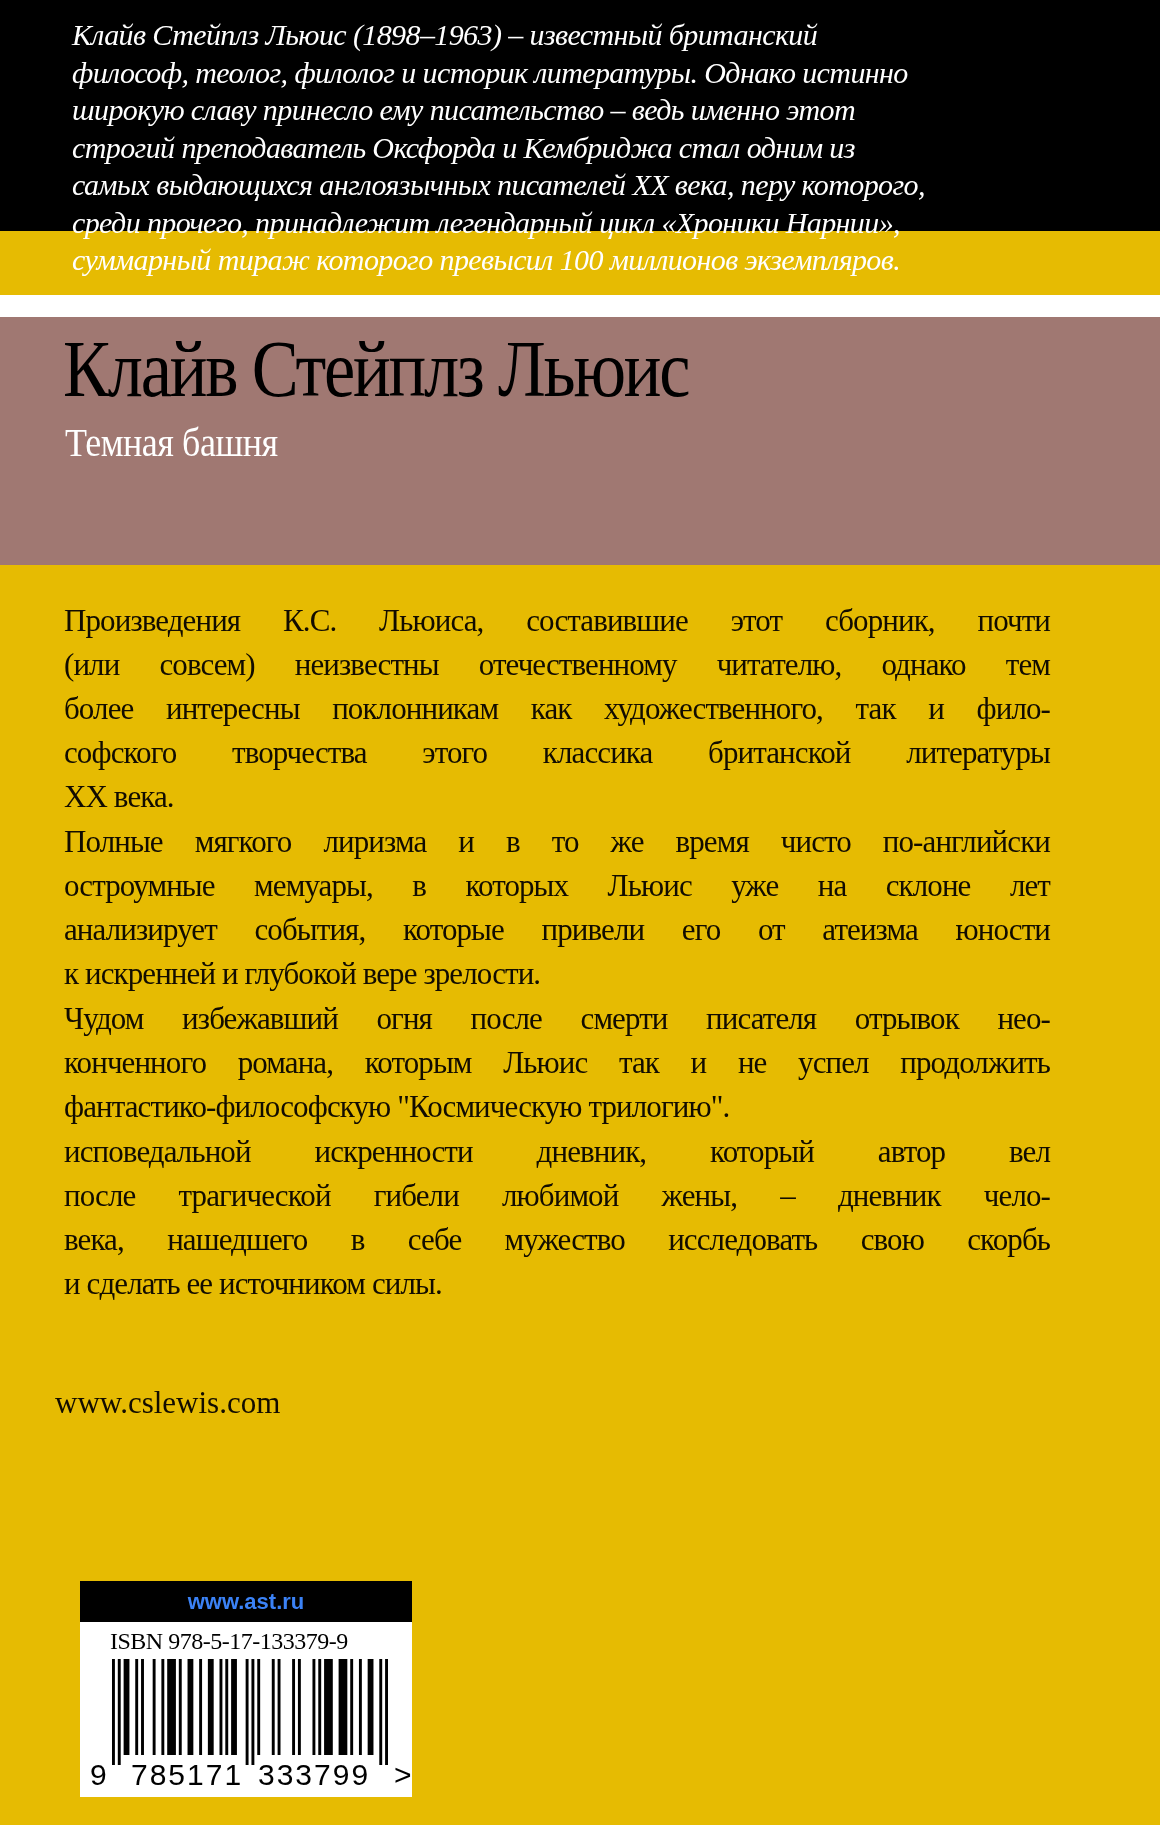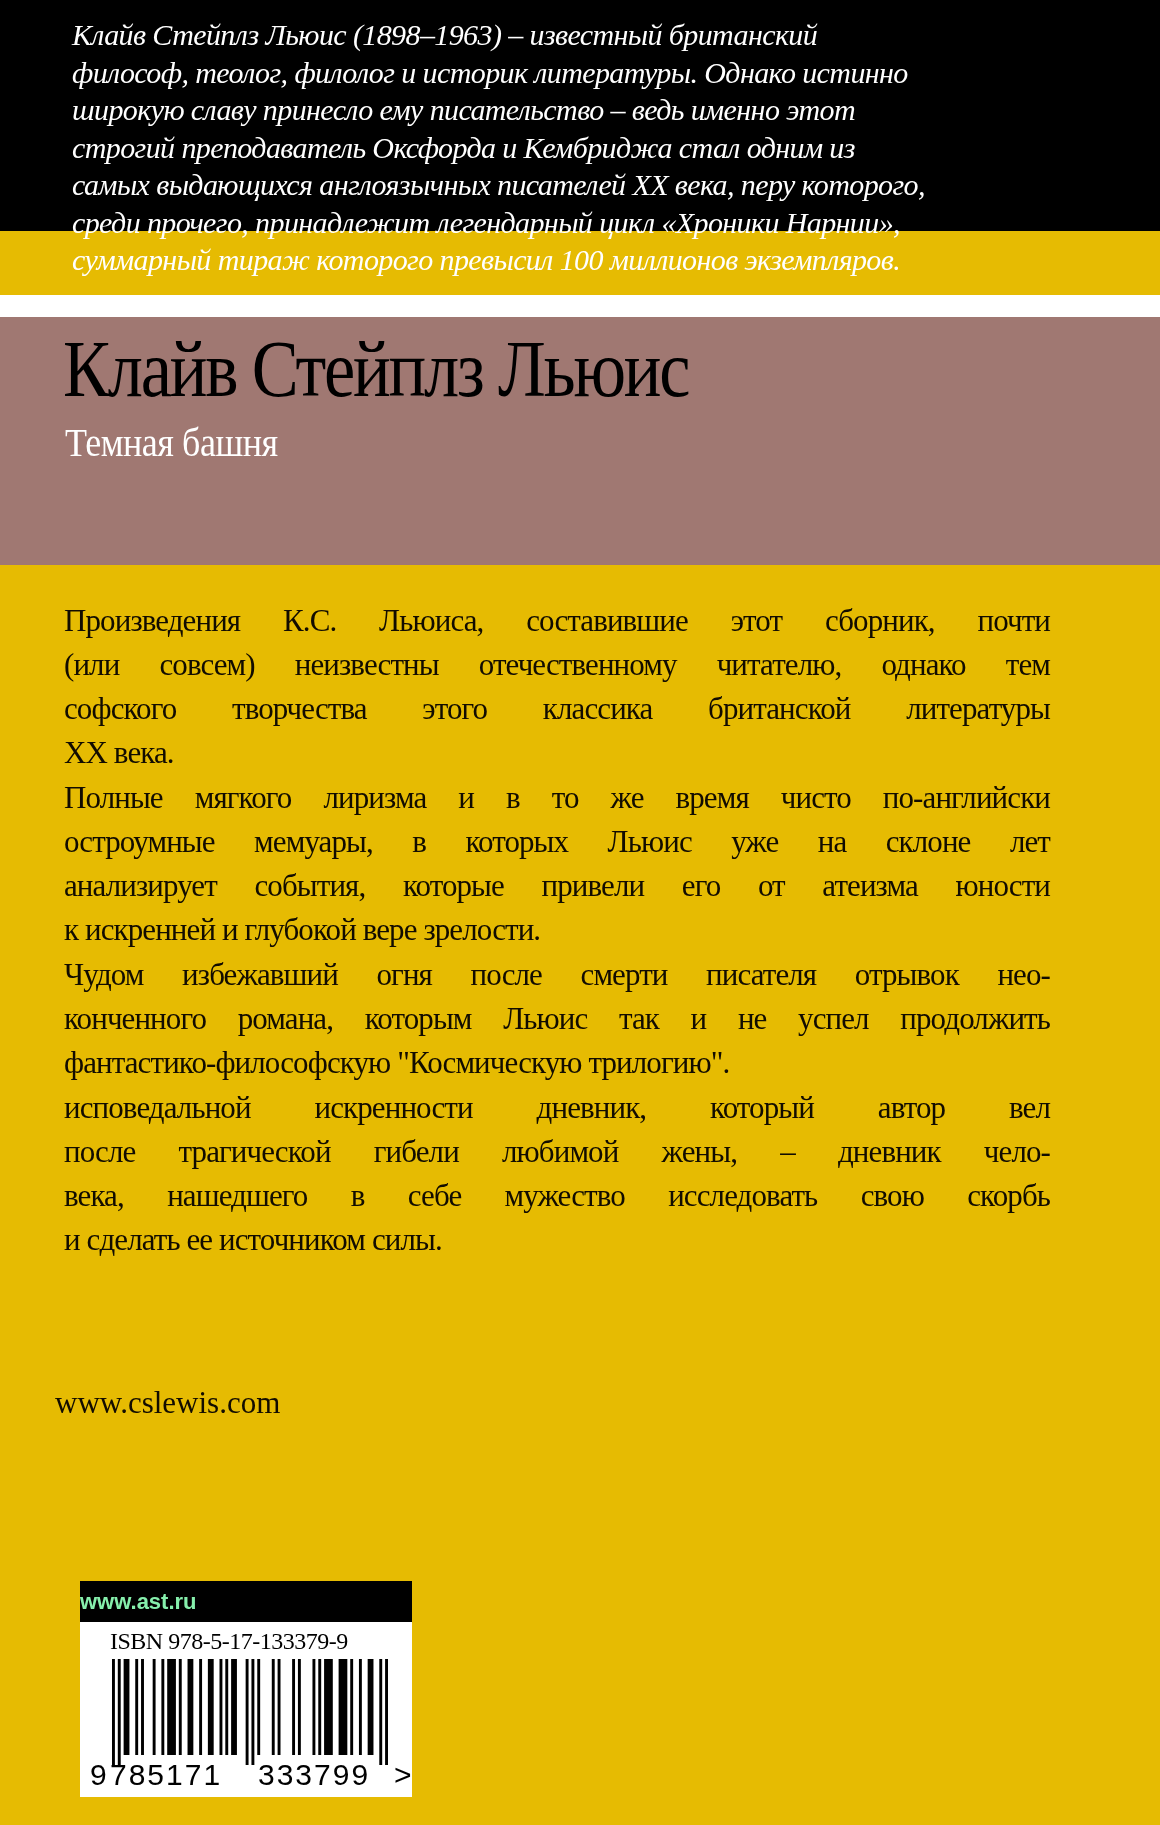--- a/index.html
+++ b/index.html
@@ -53,21 +53,21 @@
   .site {
     position: absolute; left: 55px; top: 1383px;
     font-size: 31px; line-height: 40px; color: #120c00;
   }
   .barcode-box {
     position: absolute; left: 80px; top: 1581px; width: 332px; height: 216px;
     background: #fff;
   }
   .barcode-head {
     position: absolute; left: 0; top: 0; width: 332px; height: 41px;
-    background: #000; color: #86efac; 
+    background: #000; color: #3b82f6; text-align: center;
     font-family: "Liberation Sans", "DejaVu Sans", sans-serif;
     font-weight: bold; font-size: 22px; line-height: 41px;
   }
   .isbn {
     position: absolute; left: 30px; top: 45px;
     font-family: Liberation Serif, serif;
     font-size: 24px; line-height: 30px; color: #000; letter-spacing: -0.5px;
     white-space: nowrap;
   }
   .bars {
@@ -102,20 +102,21 @@
 </div>
 <div class="author">Клайв Стейплз Льюис</div>
 <div class="book-title">Темная башня</div>
 
 <div class="band-yellow"></div>
 
 <div class="blurb">
   <p class="para">
     <span class="l">Произведения К.С. Льюиса, составившие этот сборник, почти</span>
     <span class="l">(или совсем) неизвестны отечественному читателю, однако тем</span>
+    <span class="l">более интересны поклонникам как художественного, так и фило-</span>
     <span class="l">софского творчества этого классика британской литературы</span>
     <span class="l last">XX века.</span>
   </p>
   <p class="para">
     <span class="l">Полные мягкого лиризма и в то же время чисто по-английски</span>
     <span class="l">остроумные мемуары, в которых Льюис уже на склоне лет</span>
     <span class="l">анализирует события, которые привели его от атеизма юности</span>
     <span class="l last">к искренней и глубокой вере зрелости.</span>
   </p>
   <p class="para">
@@ -171,17 +172,17 @@
       <rect x="82" y="0" width="1" height="96" fill="#000"></rect>
       <rect x="85" y="0" width="1" height="96" fill="#000"></rect>
       <rect x="88" y="0" width="2" height="96" fill="#000"></rect>
 
       <rect x="92" y="0" width="1" height="106" fill="#000"></rect>
       <rect x="94" y="0" width="1" height="106" fill="#000"></rect>
     </svg>
   </div>
   <div class="digits">
     <span style="left:4px">9</span>
-    <span style="left:24px">785171</span>
+    <span style="left:45px">785171</span>
     <span style="left:172px">333799</span>
     <span style="left:308px">&gt;</span>
   </div>
 </div>
 
 </body></html>

